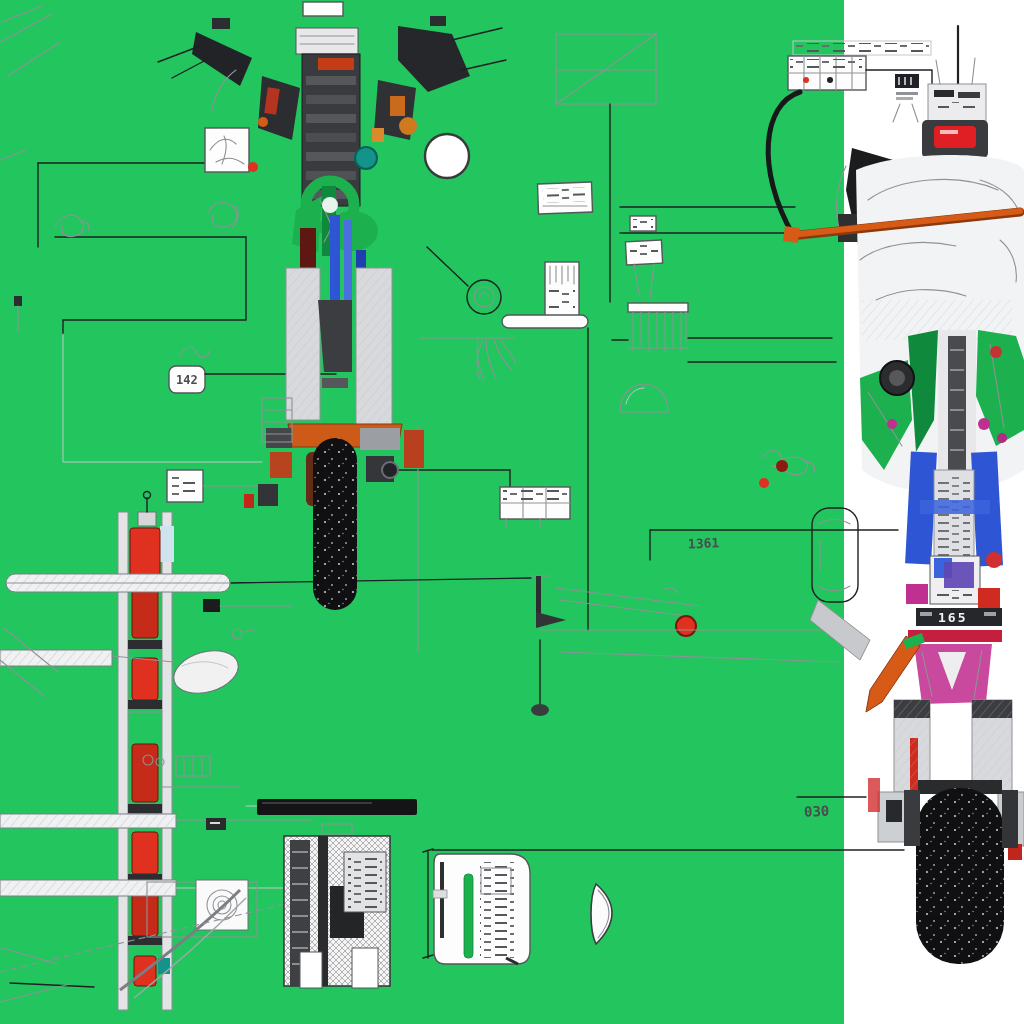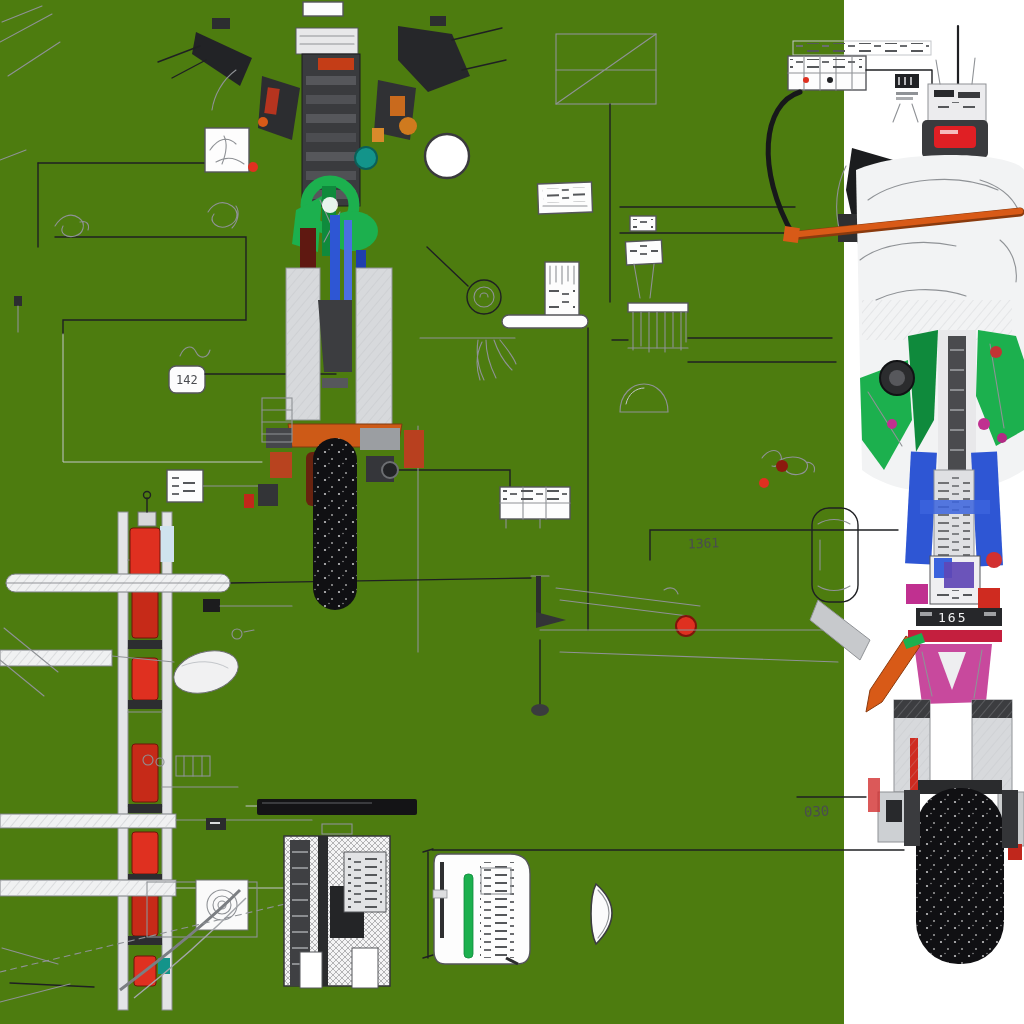--- a/index.html
+++ b/index.html
@@ -1,17 +1,17 @@
 <!DOCTYPE html>
 <html style="--ink: #1f2023; --pencil: #8f9296; --pencil_light: #c3c6ca; --green: #1cb04e; --green_dark: #0f8a3c; --blue: #2e56d4; --blue_dark: #1f3fae; --orange: #d85a17; --red: #df3020; --red_dark: #8c1a0e; --crimson: #c41f3e; --magenta: #c03090; --purple: #5f46b5; --teal: #13948a; --amber: #c8941f; --tire: #101013; --steel: #4a4d52;"><head>
 <meta charset="utf-8">
 <style>
   html,body{margin:0;padding:0;background:#ffffff;width:1024px;height:1024px;overflow:hidden;
     font-family:"DejaVu Sans","Liberation Sans",sans-serif;}
-  #stage{width:844px;height:1024px;position:relative;background:#4d7c0f;}
+  #stage{width:844px;height:1024px;position:relative;background:#22c55e;font-weight:bold;}
   svg{display:block}
   .ink{stroke:var(--ink);fill:none;stroke-width:1.4;stroke-linecap:round}
   .ink2{stroke:var(--ink);fill:none;stroke-width:2.2;stroke-linecap:round}
   .pencil{stroke:#8f9296;fill:none;stroke-width:1.1;stroke-linecap:round}
   .pl{stroke:#c3c6ca;fill:none;stroke-width:1;stroke-linecap:round}
   .f-green{fill:var(--green)} .f-green2{fill:var(--green_dark)}
   .f-blue{fill:var(--blue)} .f-blue2{fill:var(--blue_dark)}
   .f-orange{fill:var(--orange)} .f-red{fill:var(--red)} .f-red2{fill:var(--red_dark)}
   .f-crimson{fill:var(--crimson)} .f-magenta{fill:var(--magenta)} .f-purple{fill:var(--purple)}
   .f-teal{fill:var(--teal)} .f-amber{fill:var(--amber)} .f-tire{fill:var(--tire)}

